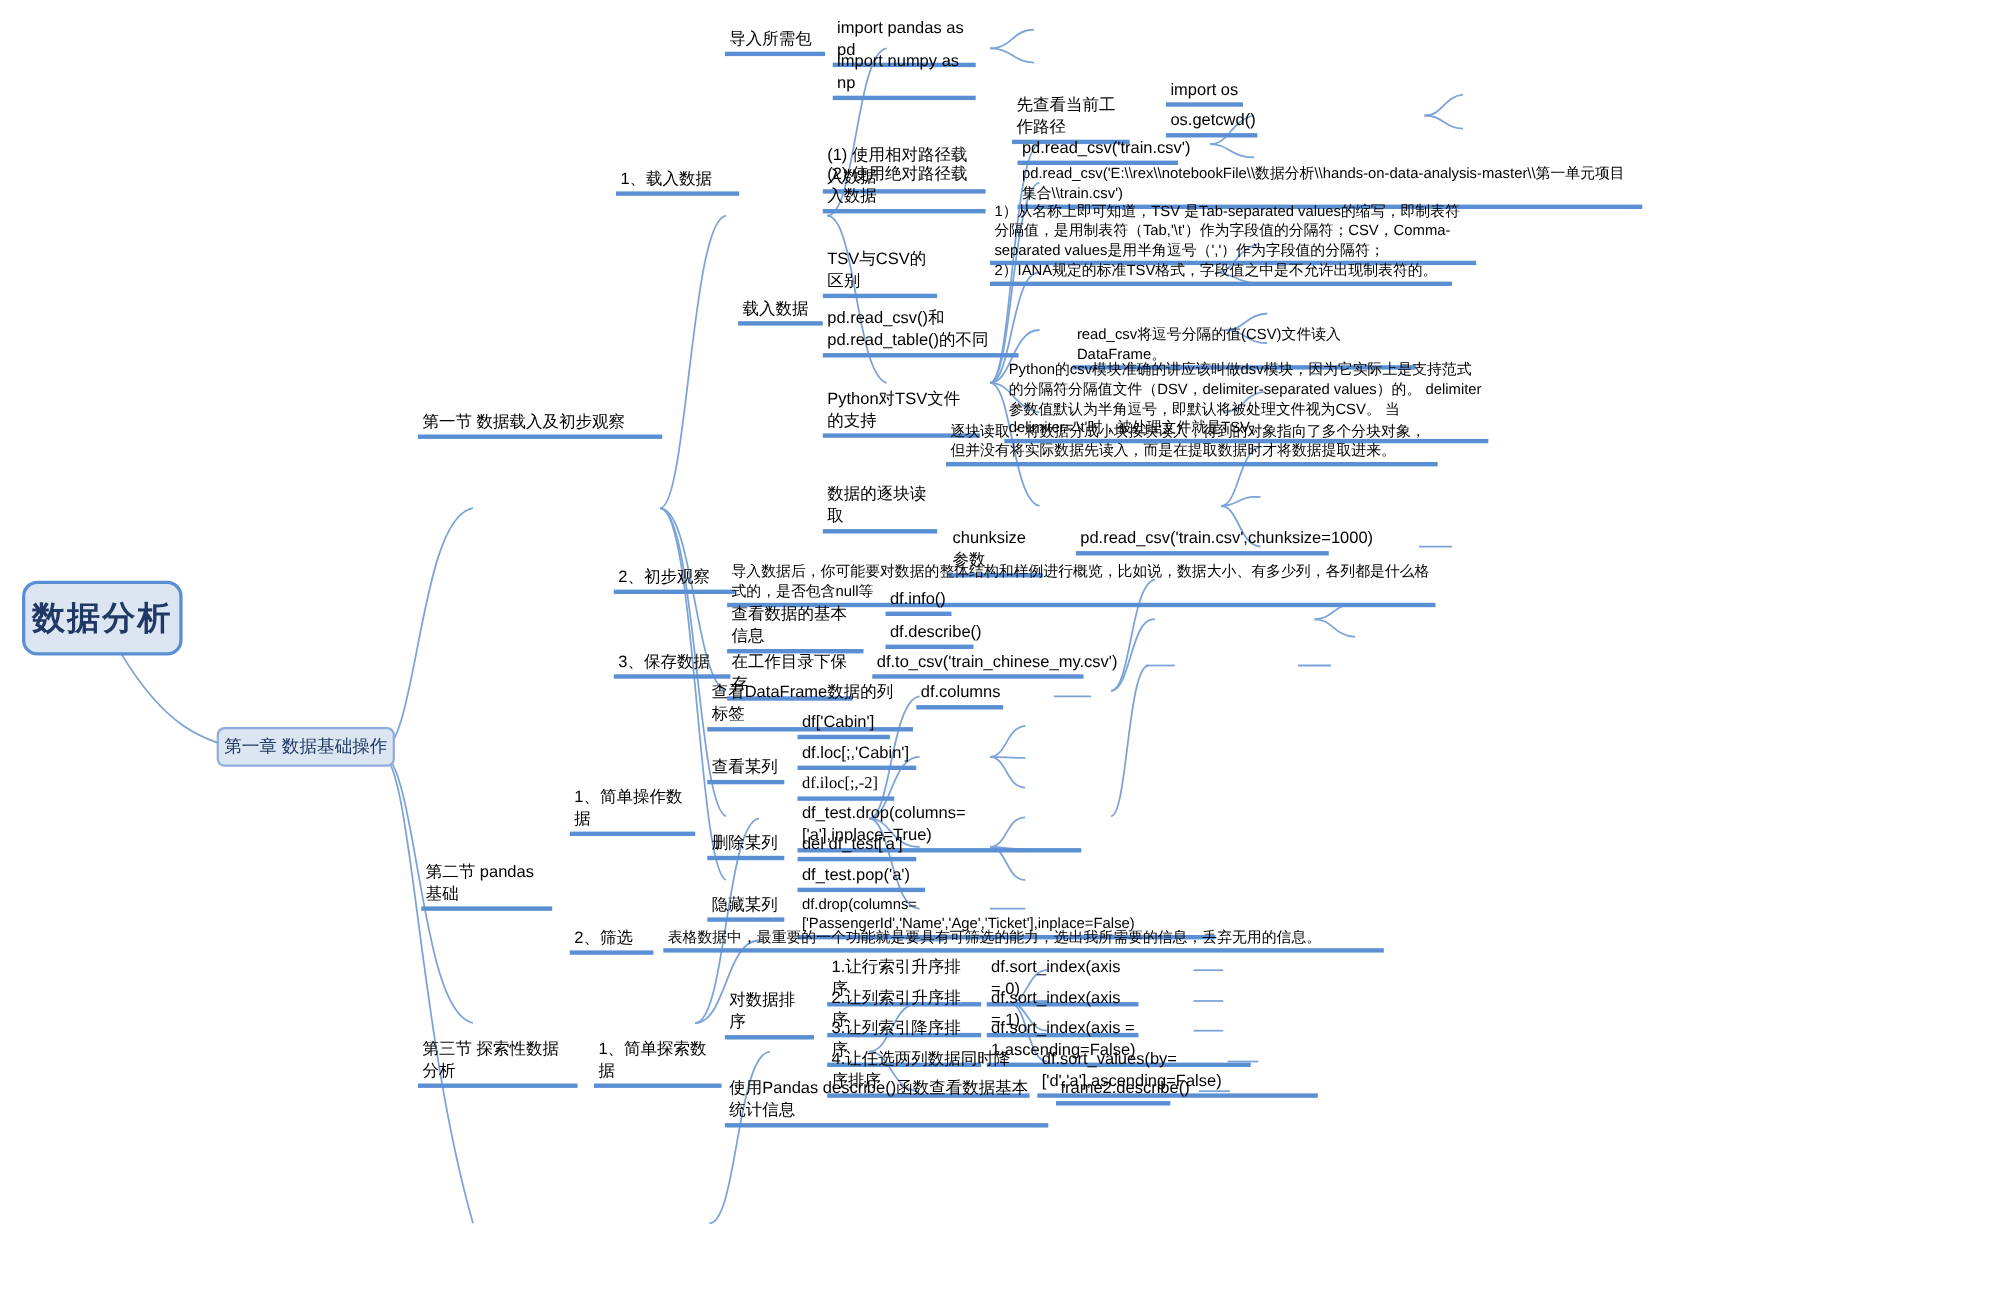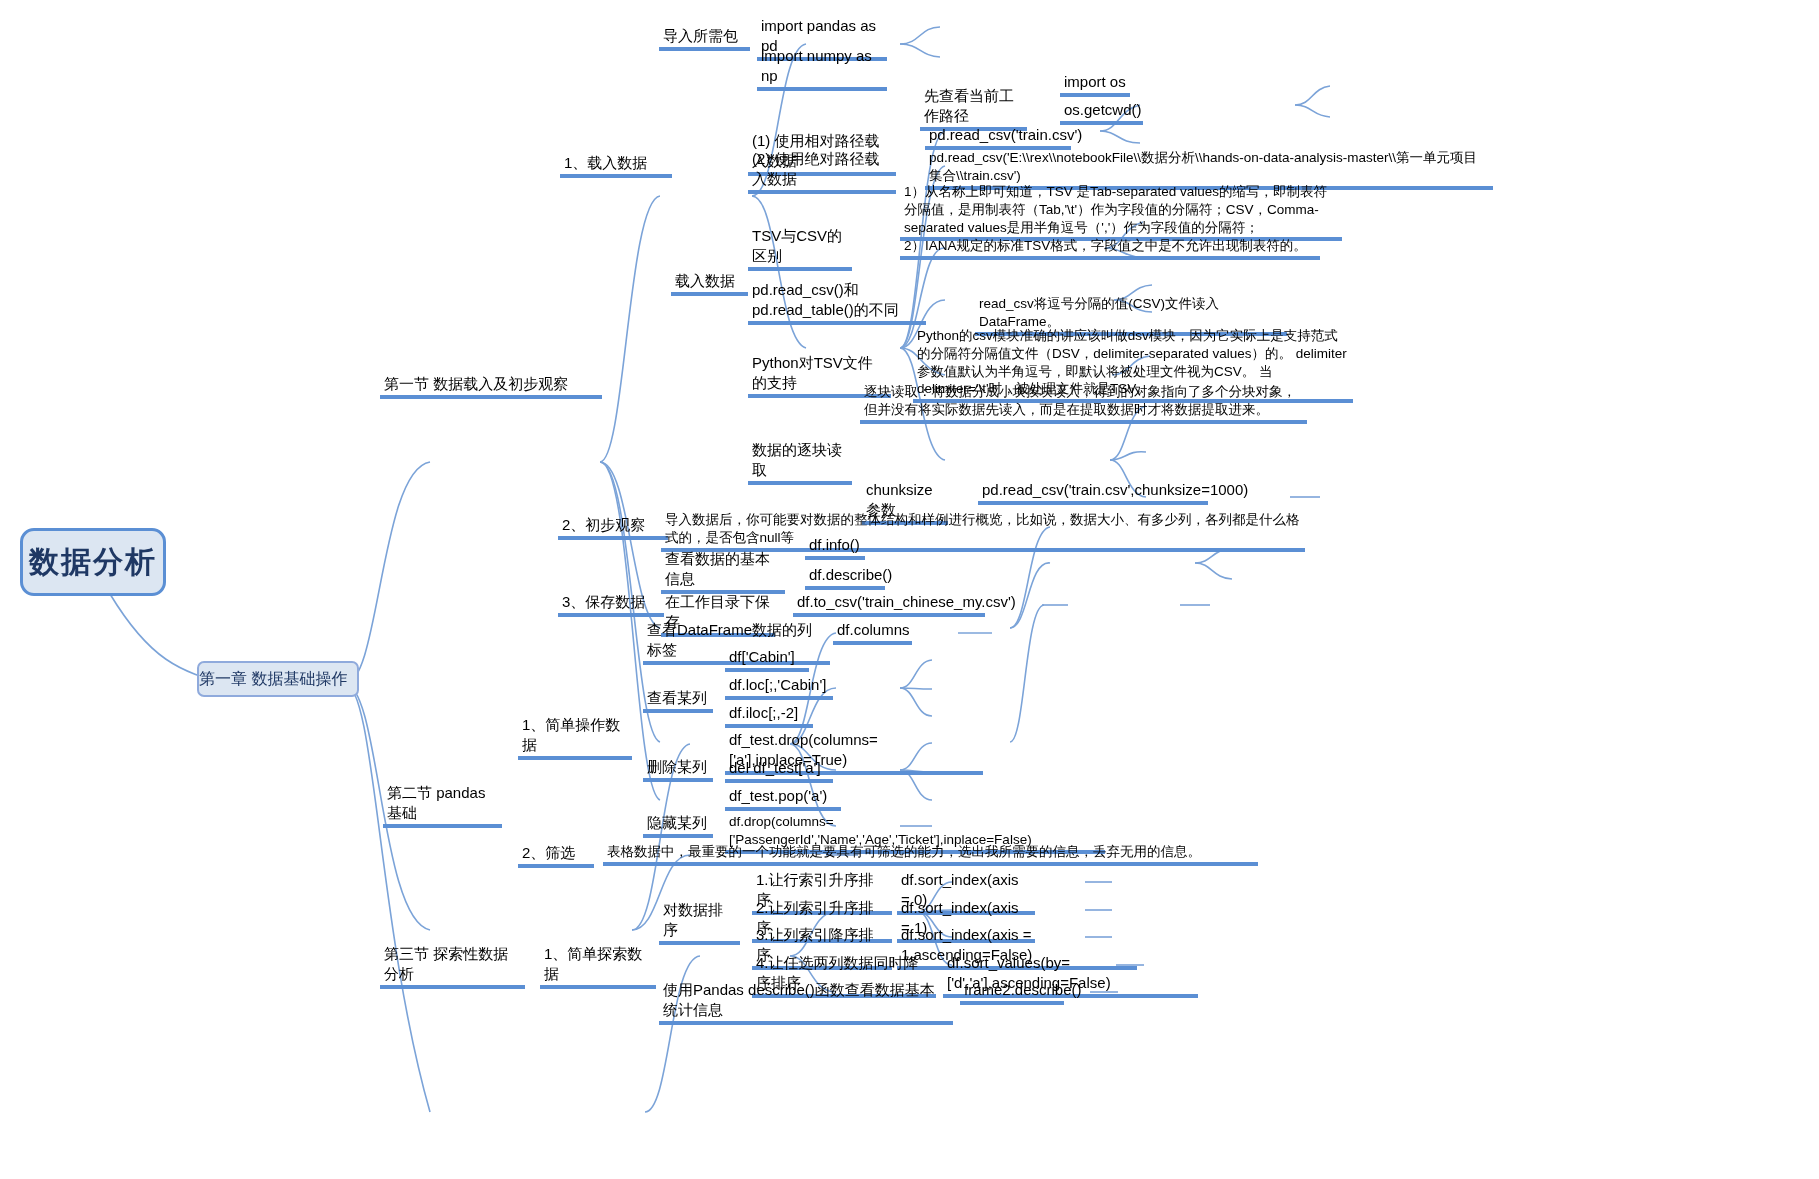--- a/index.html
+++ b/index.html
@@ -58,21 +58,21 @@
   
   .chapter {
     position: absolute;
     background: #dce6f2;
     border: 2px solid #8faadc;
     border-radius: 7px;
     color: #1f3864;
     font-size: 16px;
     display: flex;
     align-items: center;
-    justify-content: flex-start;
+    justify-content: center;
     white-space: nowrap;
   }
   .sec {
     font-size: 15px;
   }
 </style>
 </head>
 <body>
 
 <div id="canvas">
@@ -230,21 +230,21 @@
   <div class="topic" style="left:793px; top:592px; width:192px;">df.to_csv('train_chinese_my.csv')</div>
 
   <div class="topic" style="left:518px; top:715px; width:114px;">1、简单操作数据</div>
 
   <div class="topic" style="left:643px; top:620px; width:187px;">查看DataFrame数据的列标签</div>
   <div class="topic" style="left:833px; top:620px; width:79px;">df.columns</div>
 
   <div class="topic" style="left:643px; top:647px; width:70px;margin-top:41px;">查看某列</div>
   <div class="topic" style="left:725px; top:647px; width:84px;">df['Cabin']</div>
   <div class="topic" style="left:725px; top:675px; width:108px;">df.loc[;,'Cabin']</div>
-  <div class="topic" style="left:725px; top:703px; width:88px;">df.iloc[;,-2]</div>
+  <div class="topic" style="left:725px; top:703px; width:88px;font-family:Liberation Serif, serif;">df.iloc[;,-2]</div>
 
   <div class="topic" style="left:643px; top:757px; width:70px;">删除某列</div>
   <div class="topic" style="left:725px; top:730px; width:258px;">df_test.drop(columns=['a'],inplace=True)</div>
   <div class="topic" style="left:725px; top:758px; width:108px;">del df_test['a']</div>
   <div class="topic" style="left:725px; top:786px; width:116px;">df_test.pop('a')</div>
 
   <div class="topic" style="left:643px; top:813px; width:70px;">隐藏某列</div>
   <div class="topic" style="left:725px; top:813px; width:380px; font-size:13.5px;">df.drop(columns=['PassengerId','Name','Age','Ticket'],inplace=False)</div>
 
   <div class="topic" style="left:518px; top:843px; width:76px;">2、筛选</div>

